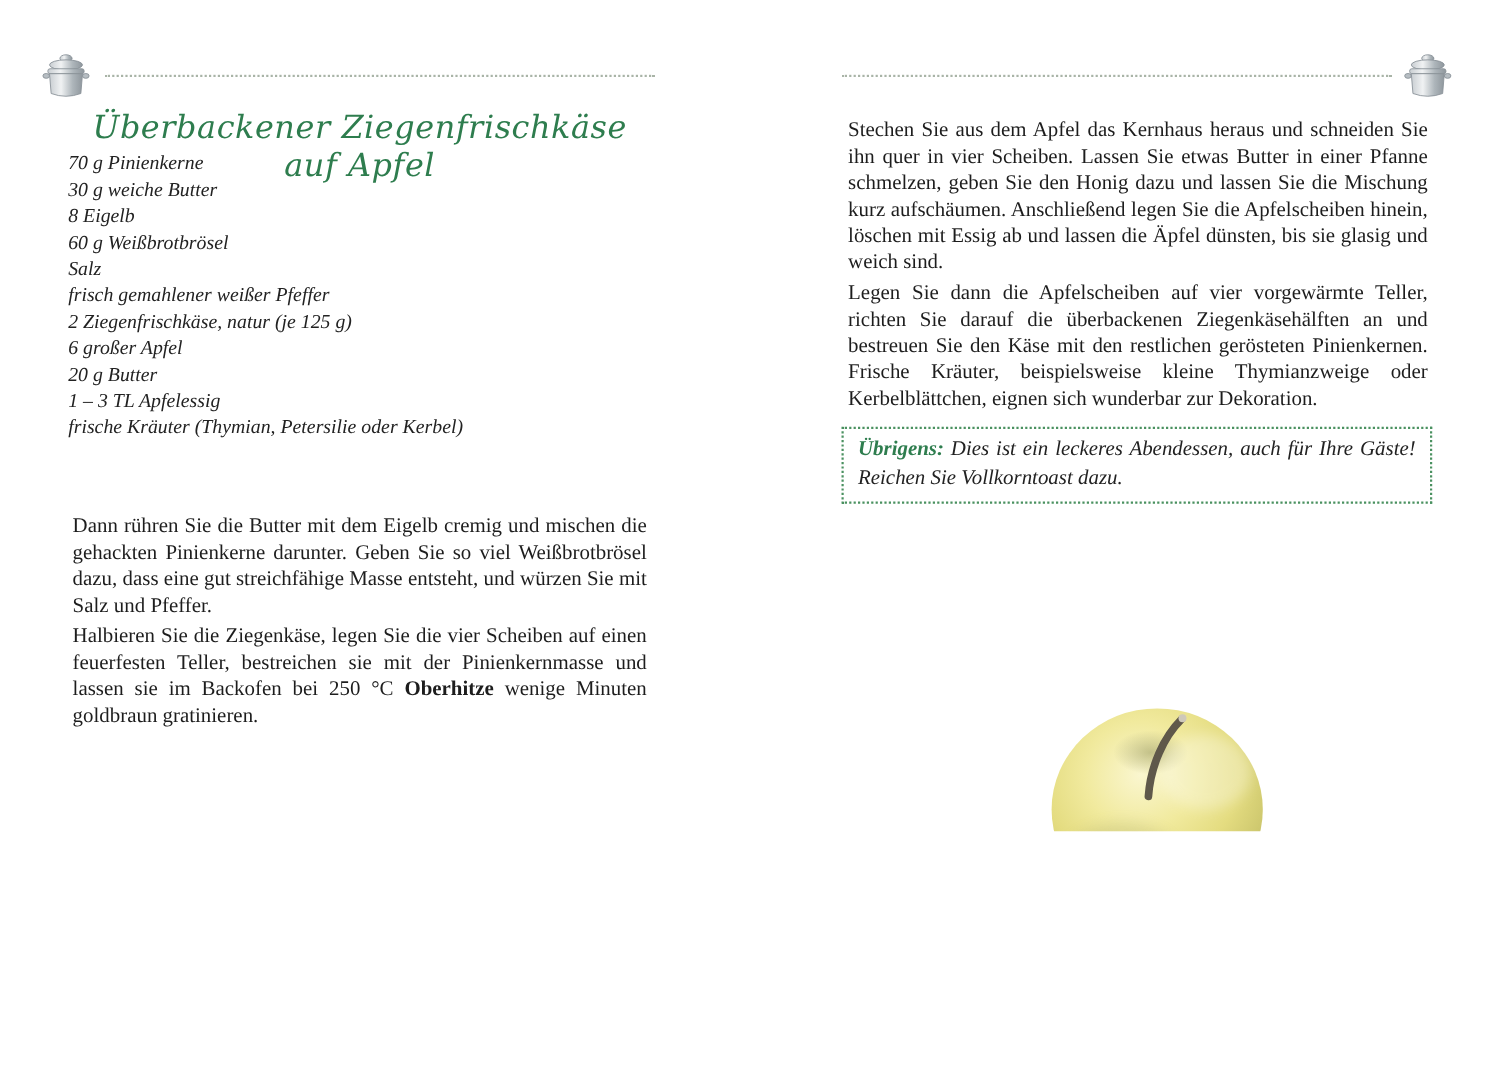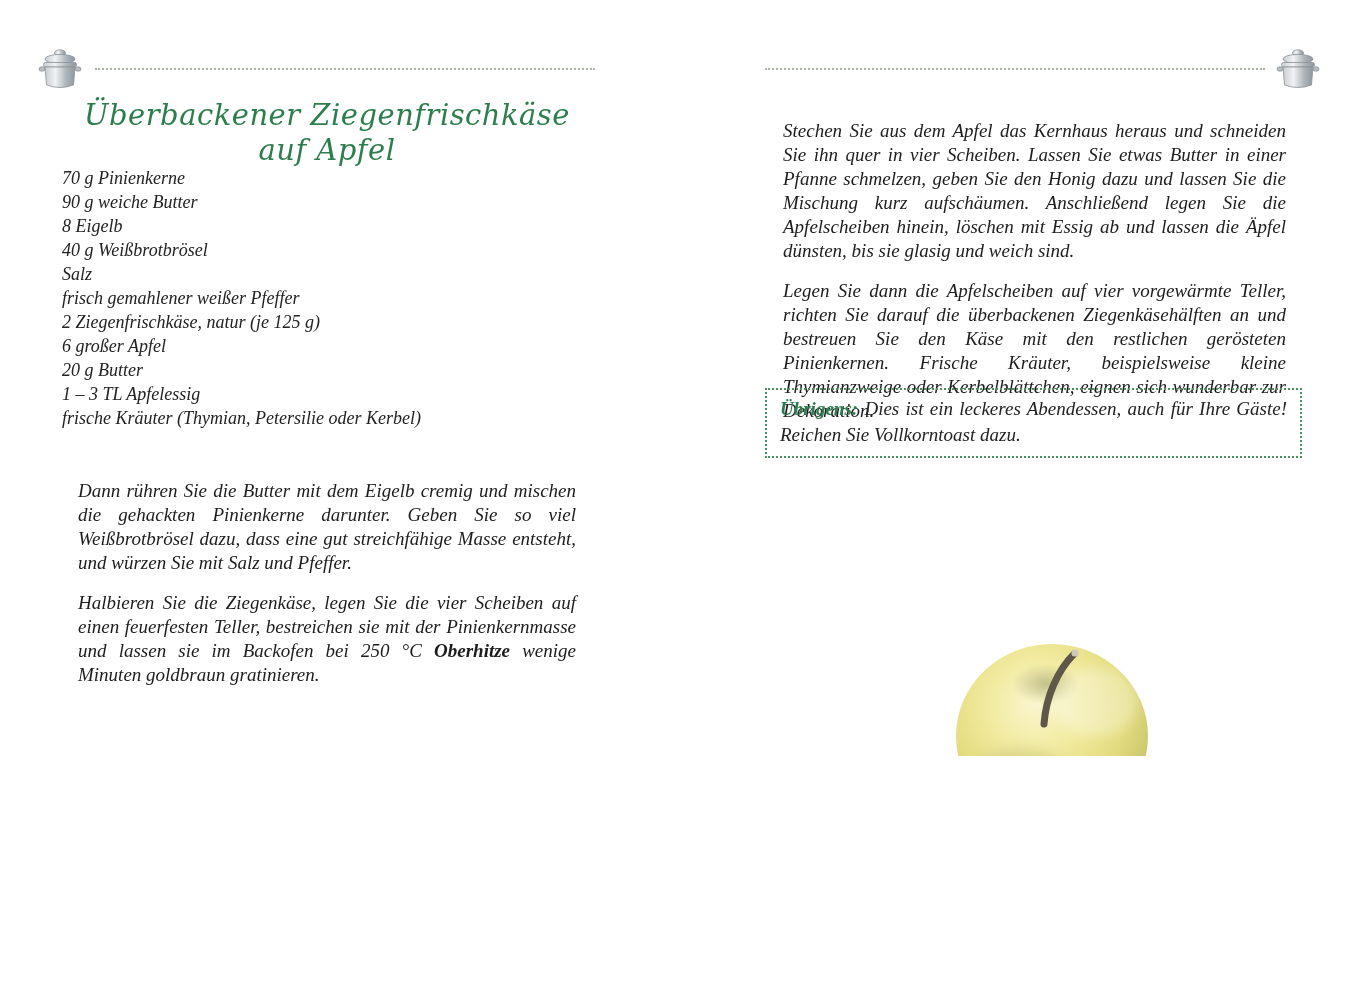--- a/index.html
+++ b/index.html
@@ -10,27 +10,27 @@
   .pot-left{left:36px;top:46px;}
   .pot-right{left:1274px;top:46px;}
   .dotted-rule{position:absolute;height:0;border-top:2px dotted #a9b4a7;}
   .rule-left{left:95px;top:68px;width:500px;}
   .rule-right{left:765px;top:68px;width:500px;}
   
   .recipe-title{position:absolute;left:62px;top:98px;width:530px;margin:0;
     font-family:"DejaVu Serif", serif;font-style:italic;font-weight:500;
     font-size:29px;line-height:1.2;color:#2e7d4e;text-align:center;letter-spacing:.5px;}
   
-  .ingredients{position:absolute;left:62px;top:166px;width:530px;margin:0;padding:0;
+  .ingredients{position:absolute;left:62px;top:136px;width:530px;margin:0;padding:0;
     list-style:none;font-style:italic;font-size:18px;line-height:24px;color:#222;}
   
   .bodytext{position:absolute;width:530px;font-size:19px;line-height:24px;text-align:justify;}
   .body-left{left:62px;top:463px;}
   .body-right{left:767px;top:103px;width:535px;}
-  .bodytext p{margin:16px;font-style:italic;}
+  .bodytext p{margin:4px;}
   .bold{font-weight:bold;}
   
   .tip-box{position:absolute;left:765px;top:388px;width:507px;
     border:2px dotted #4a9160;padding:6px 13px 8px 13px;
     font-style:italic;font-size:19px;line-height:26px;text-align:justify;color:#222;}
   .tip-label{color:#2e7d4e;font-weight:bold;}
   
   .page-number{position:absolute;font-family:Liberation Mono, monospace;font-style:italic;
     font-weight:bold;font-size:23px;color:#4c1d95;text-align:right;}
   .pn-left{left:57px;top:908px;}
@@ -60,23 +60,23 @@
       <ellipse cx="42" cy="23" rx="3" ry="2.2" fill="#b7bec3" stroke="#8a9298" stroke-width="0.8"></ellipse>
       <path d="M9,21 L39,21 L37.5,39 Q24,44 10.5,39 Z" fill="url(#potg)" stroke="#8a9298" stroke-width="0.8"></path>
     </svg>
   </span>
   <div class="dotted-rule rule-left"></div>
 
   <h1 class="recipe-title">Überbackener Ziegenfrischkäse auf Apfel</h1>
 
   <ul class="ingredients">
     <li>70 g Pinienkerne</li>
-    <li>90 g weiche Butter</li>
+    <li>30 g weiche Butter</li>
     <li>8 Eigelb</li>
-    <li>40 g Weißbrotbrösel</li>
+    <li>60 g Weißbrotbrösel</li>
     <li>Salz</li>
     <li>frisch gemahlener weißer Pfeffer</li>
     <li>2 Ziegenfrischkäse, natur (je 125 g)</li>
     <li>6 großer Apfel</li>
     <li>20 g Butter</li>
     <li>1 – 3 TL Apfelessig</li>
     <li>frische Kräuter (Thymian, Petersilie oder Kerbel)</li>
   </ul>
 
   <div class="bodytext body-left">

